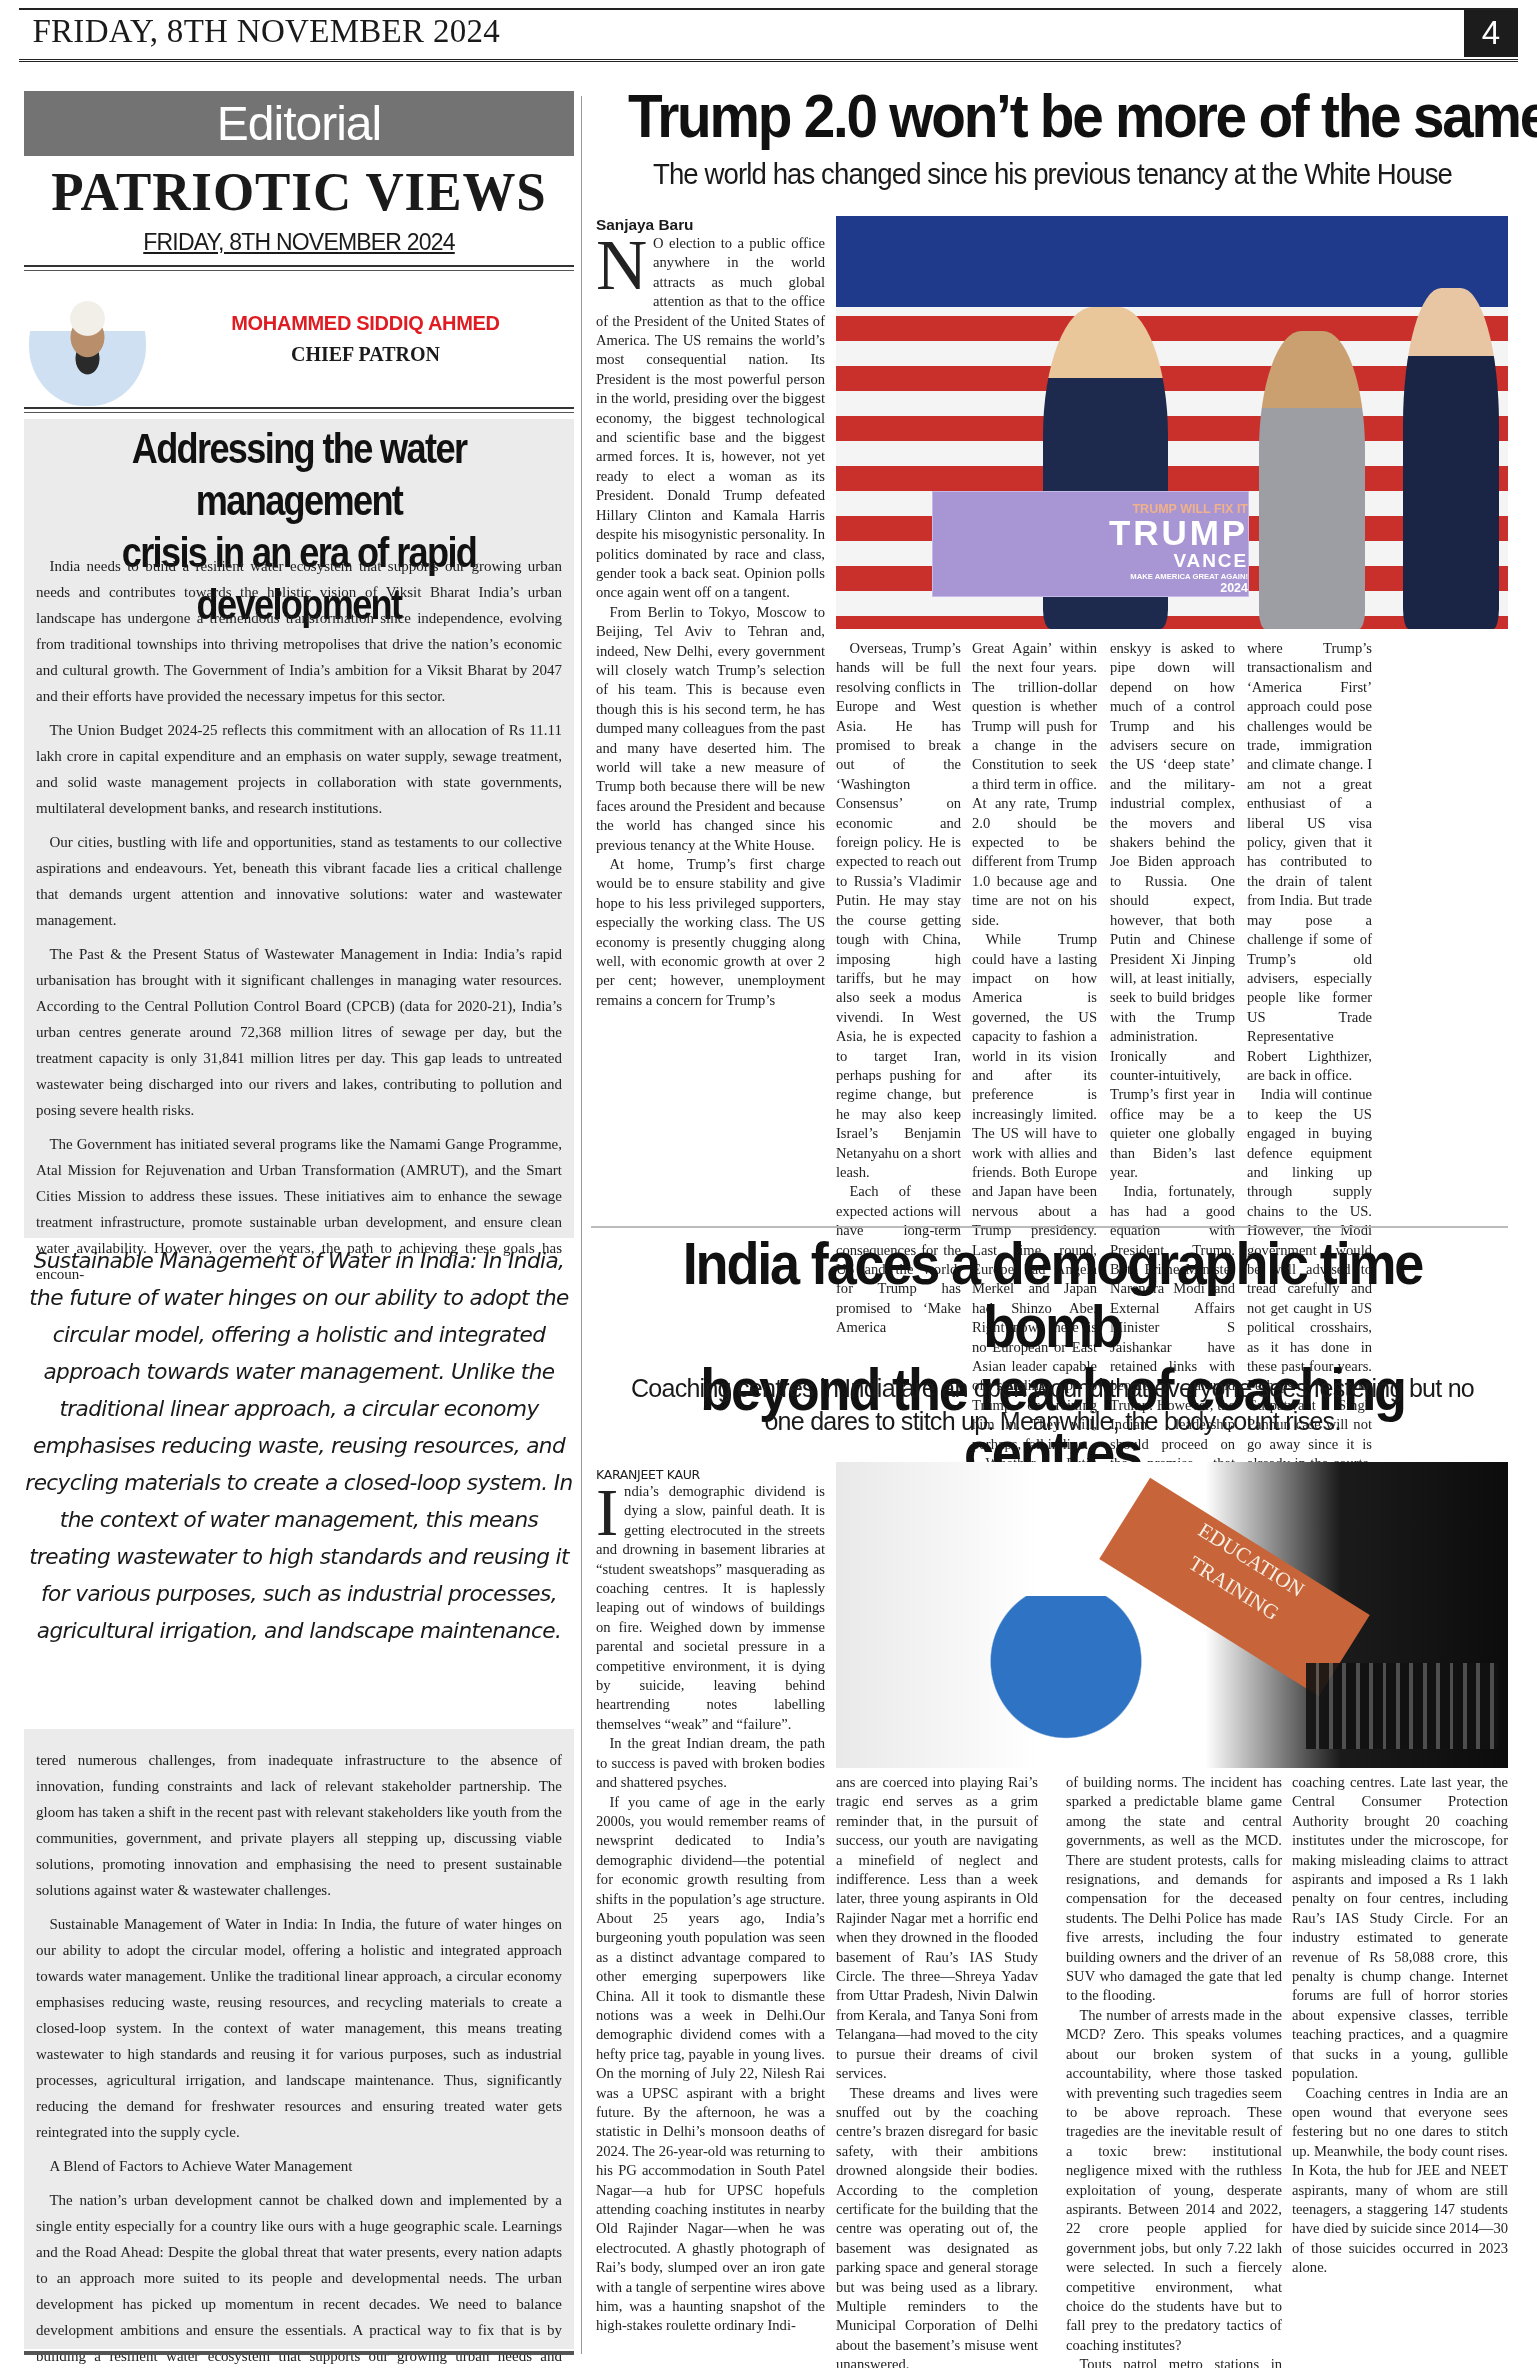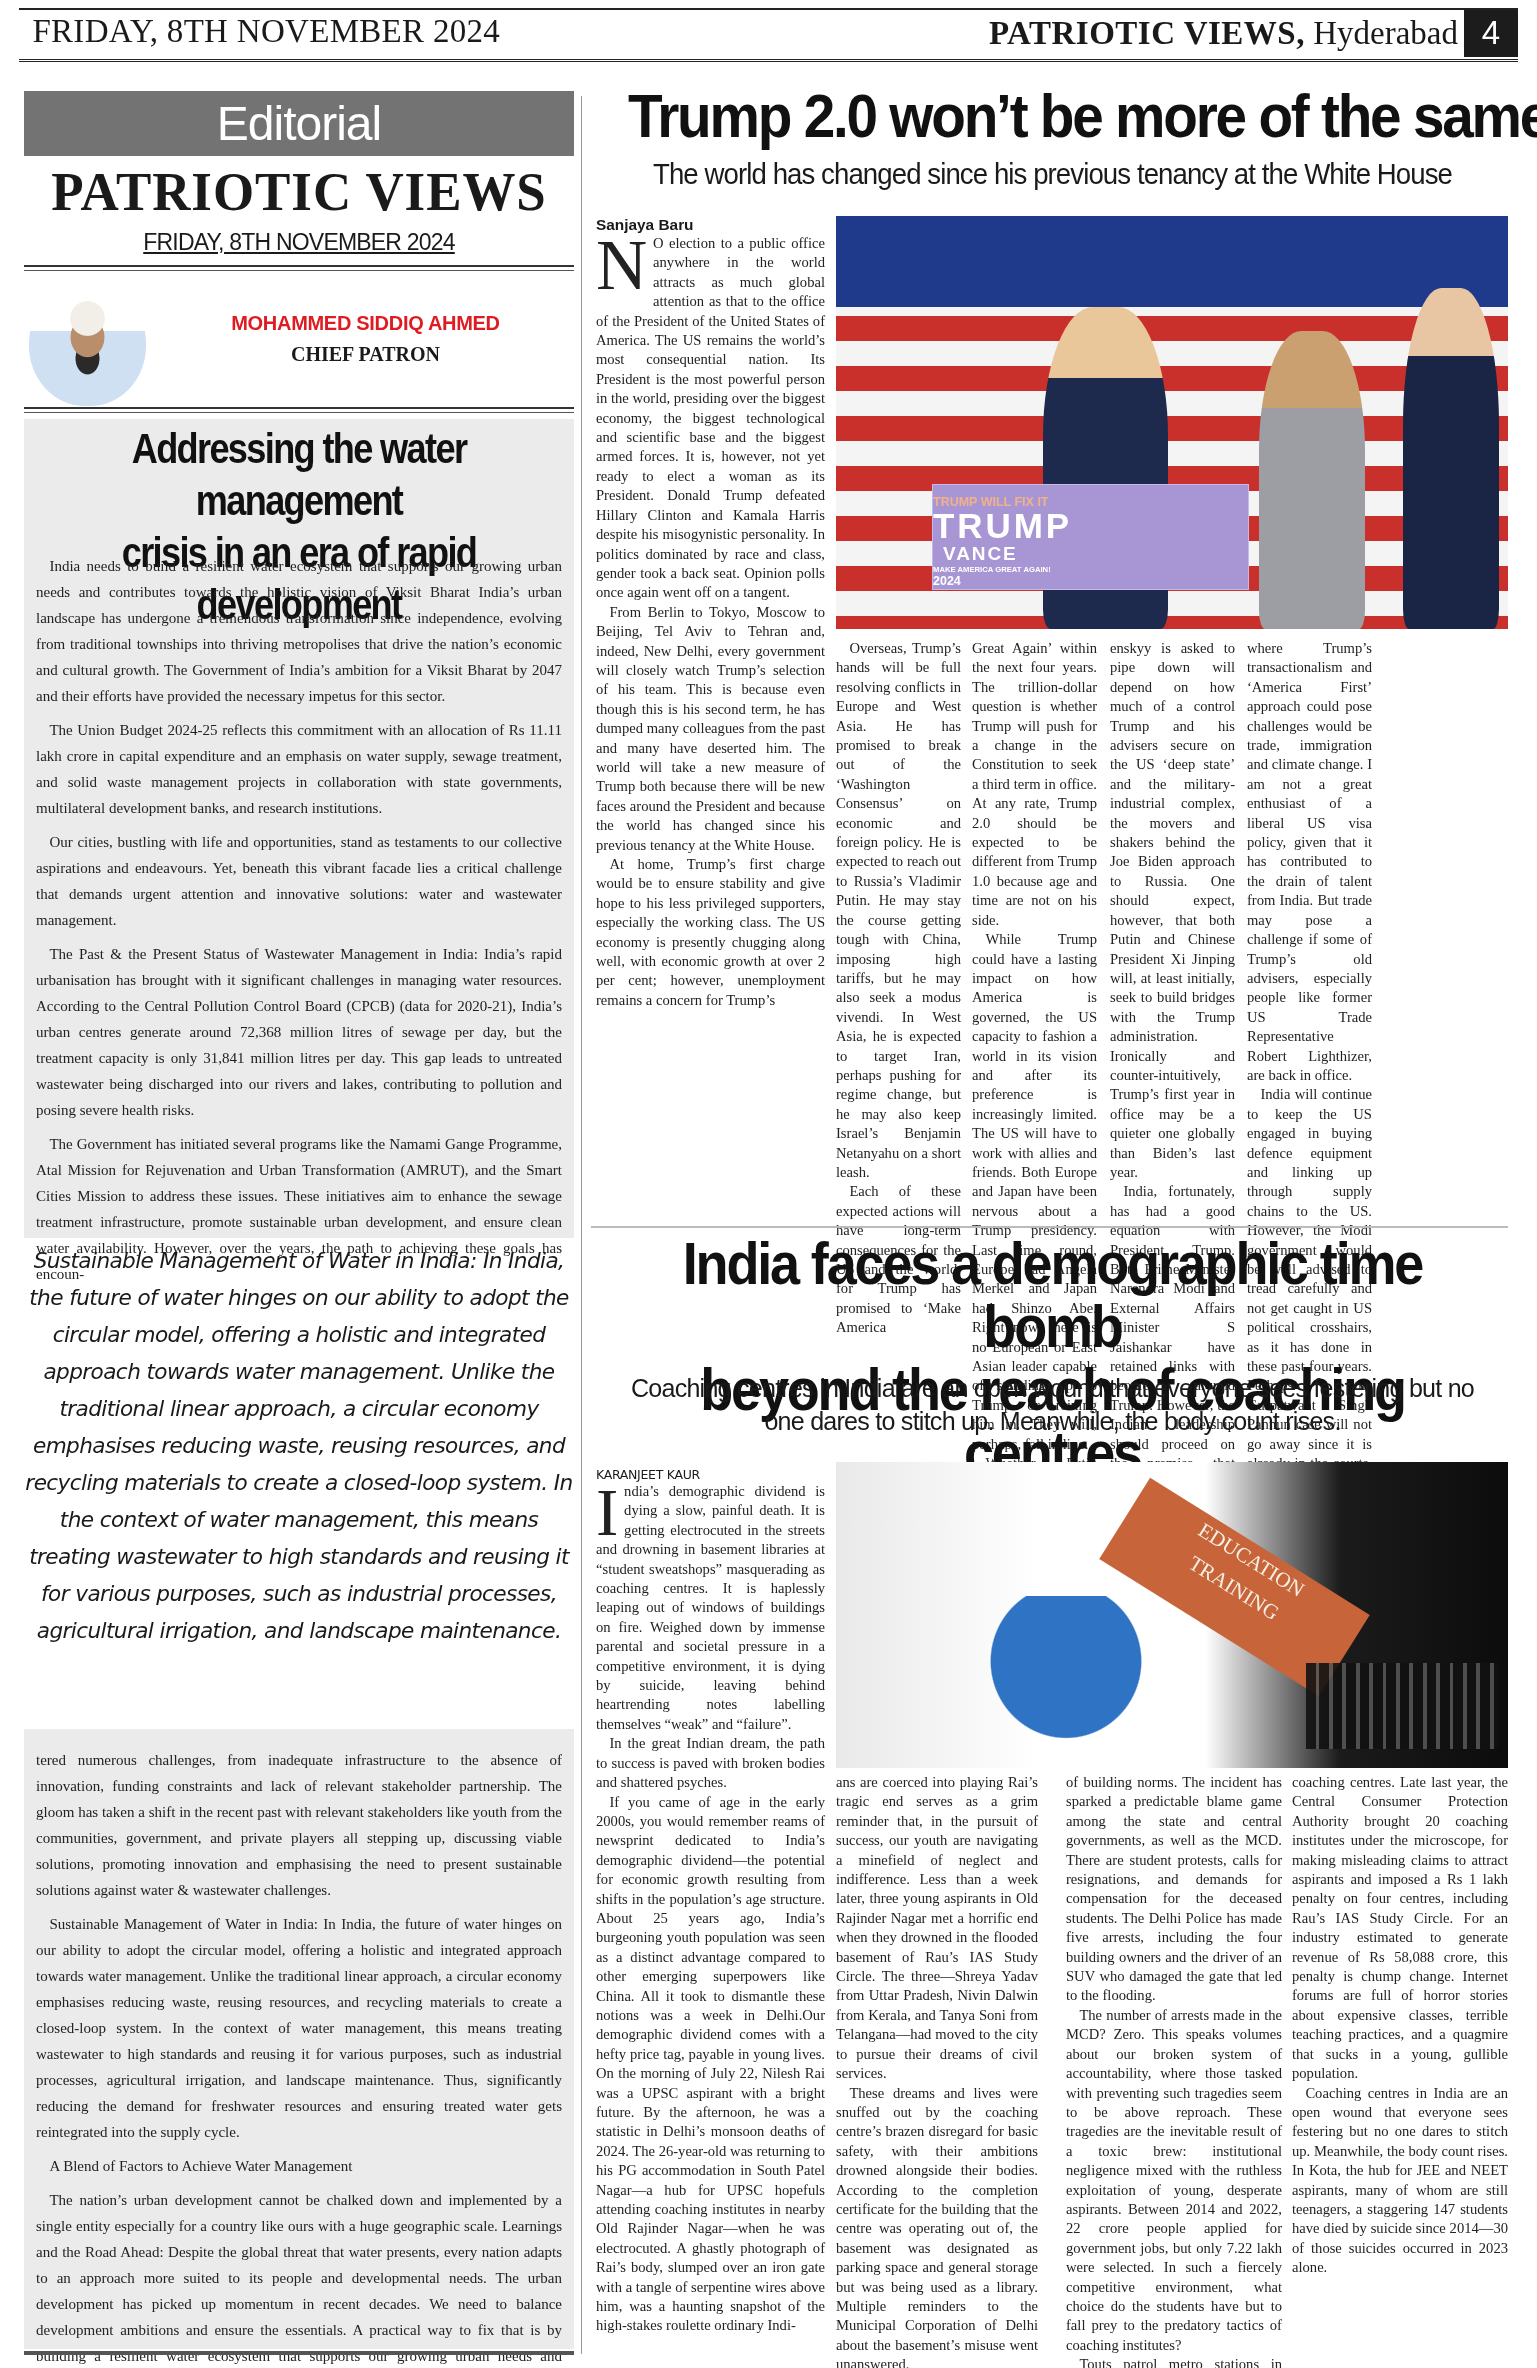--- a/index.html
+++ b/index.html
@@ -35,42 +35,41 @@
   .vdivider { left: 581px; top: 96px; width: 1px; height: 2258px; background: #999; }
   .trump-headline { left: 596px; top: 81px; width: 913px; text-align: center; font-family: "Liberation Sans", sans-serif; font-weight: bold; font-size: 61px; letter-spacing: -2.4px; transform: scaleX(0.93); color: #111; white-space: nowrap; }
   .trump-sub { left: 596px; top: 157px; width: 913px; text-align: center; font-family: "Liberation Sans", sans-serif; font-size: 30px; letter-spacing: -1px; white-space: nowrap; transform: scaleX(0.92); }
   .byline-sans { font-family: "Liberation Sans", sans-serif; font-weight: bold; font-size: 15.4px; }
   .trump-col { font-size: 14.6px; line-height: 19.4px; text-align: justify; color: #222; }
   .trump-col p { text-indent: 13.4px; }
   .dropcap { float: left; font-size: 71px; line-height: 58px; margin: 1.9px 5.8px 0 0; font-family: "Liberation Serif", serif; }
   .photo-trump { left: 836px; top: 216px; width: 672px; height: 413px; overflow: hidden; background: repeating-linear-gradient(180deg, #c9302c 0 25px, #f4f4f4 25px 50px); }
   .flag-blue { background: #1f3a8a; }
   .person { position: absolute; border-radius: 40% 40% 6% 6%; }
-  .podium { position: absolute; left: 96px; top: 268px; width: 317px; height: 106px; background: #a896d4; color: #fff; text-align: left; font-family: "Liberation Sans", sans-serif; font-weight: bold; border: 1.9px solid #c6b8e8; }
+  .podium { position: absolute; left: 96px; top: 275px; width: 317px; height: 106px; background: #a896d4; color: #fff; text-align: right; font-family: "Liberation Sans", sans-serif; font-weight: bold; border: 1.9px solid #c6b8e8; }
   .podium .l1 { font-size: 12.5px; color: #f1b18a; margin-top: 9.6px; }
   .podium .l2 { font-size: 35px; line-height: 33px; letter-spacing: 2.9px; }
   .podium .l3 { font-size: 19px; line-height: 23px; letter-spacing: 1.9px; padding-left: 10px; }
   .podium .l4 { font-size: 7.7px; }
   .podium .l5 { font-size: 12.5px; }
 
   .hrule { left: 591px; top: 1226px; width: 917px; height: 1.9px; background: #bbb; }
   .india-headline { left: 596px; top: 1232px; width: 913px; text-align: center; font-family: "Liberation Sans", sans-serif; font-weight: bold; font-size: 60px; line-height: 63px; letter-spacing: -2.4px; color: #111; transform: scaleX(0.9); }
   .india-sub { left: 596px; top: 1372px; width: 913px; text-align: center; font-family: "Liberation Sans", sans-serif; font-size: 26.4px; line-height: 33px; letter-spacing: -0.8px; transform: scaleX(0.95); }
   .byline-caps { font-family: "DejaVu Sans", sans-serif; font-size: 12.5px; letter-spacing: -0.3px; }
   .illus { left: 836px; top: 1462px; width: 672px; height: 306px; overflow: hidden; background: linear-gradient(90deg, #e9e9e9 0%, #ffffff 30%, #ffffff 55%, #1b1b1b 75%, #0c0c0c 100%); }
   .book { position: absolute; left: 269px; top: 77px; width: 259px; height: 96px; background: #c8643a; transform: rotate(32deg); color: #f5efe3; font-size: 21px; text-align: center; line-height: 33px; }
   .figure { position: absolute; left: 134px; top: 134px; width: 192px; height: 163px; background: radial-gradient(ellipse at 50% 40%, #2f73c4 0 55%, transparent 56%); }
   .crowd { position: absolute; right: 9.6px; bottom: 19px; width: 192px; height: 86px; background: repeating-linear-gradient(90deg, #111 0 9.6px, #555 9.6px 13.4px); opacity: 0.9; }
 </style>
 </head>
 <body>
 
 <div class="abs topbar">
   <div class="abs top-date">FRIDAY, 8TH NOVEMBER 2024</div>
-  <div class="abs top-paper"><b>PATRIOTIC VIEWS,</b><span> Hyderabad</span></div>
   <div class="abs page-num">4</div>
 </div>
 
 <div class="abs editorial-box">Editorial</div>
 <div class="abs masthead">PATRIOTIC VIEWS</div>
 <div class="abs mast-date">FRIDAY, 8TH NOVEMBER 2024</div>
 <div class="abs rule-double" style="left:24px; top:265px; width:550px;"></div>
 
 <div class="abs avatar"></div>
 <div class="abs patron-name">MOHAMMED SIDDIQ AHMED</div>

